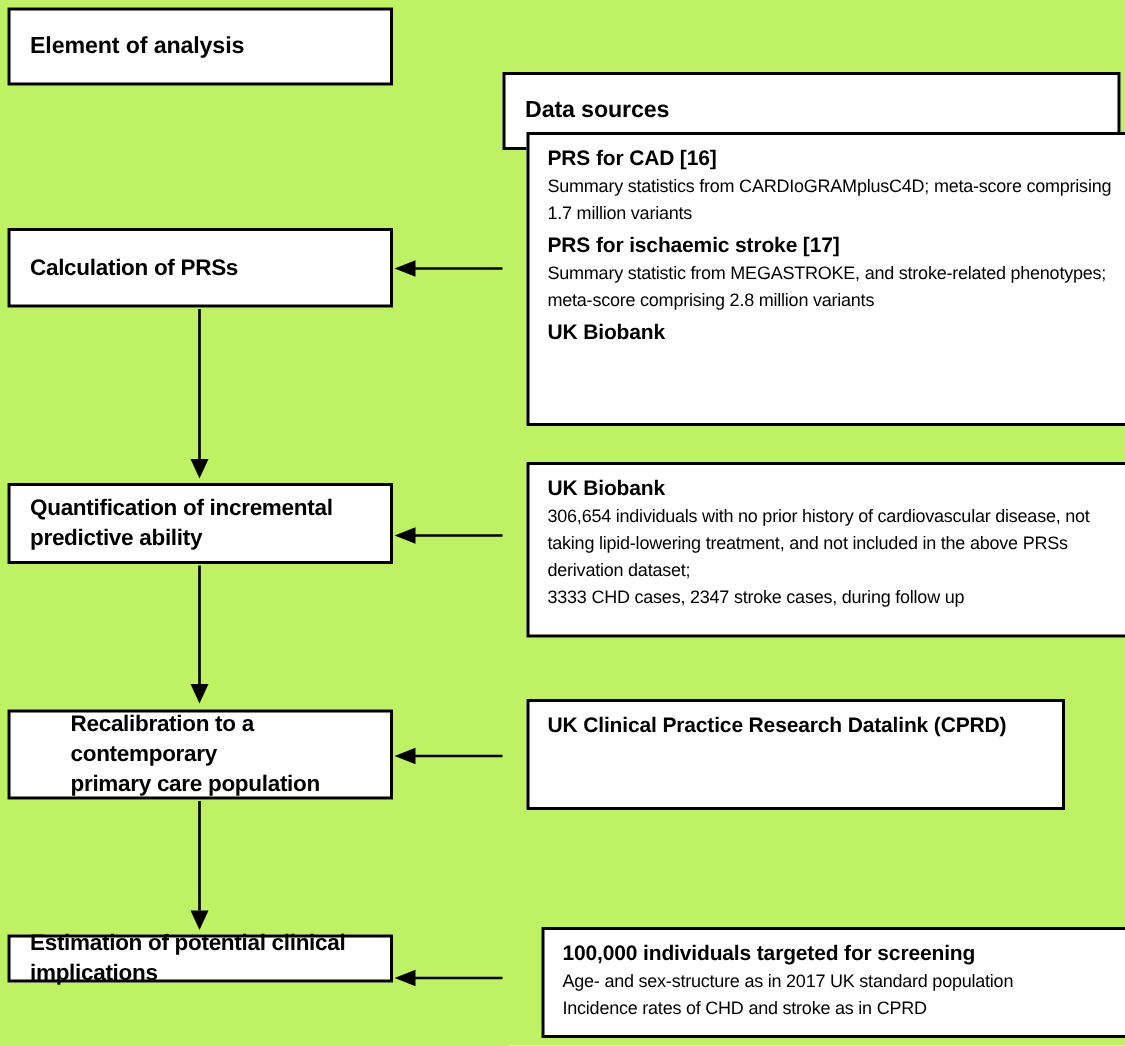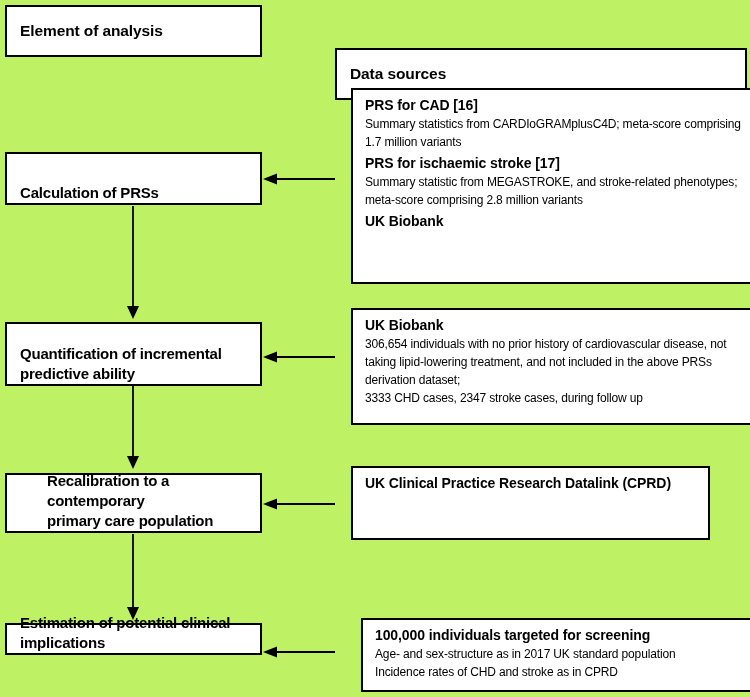--- a/index.html
+++ b/index.html
@@ -37,21 +37,21 @@
   }
   .hdr-text {
     font-weight: bold;
     font-size: 15.5px;
     letter-spacing: -0.1px;
     white-space: pre;
   }
   
   .step {
     display: flex;
-    align-items: flex-end;
+    align-items: center;
     padding: 0 6px 0 13px;
   }
   .step-text {
     font-weight: bold;
     font-size: 15px;
     line-height: 20px;
     letter-spacing: -0.2px;
     white-space: pre-line;
   }
   
@@ -115,21 +115,21 @@
   <div class="box hdr" style="left:5px; top:5px; width:257px; height:52px;">
     <span class="hdr-text">Element of analysis</span>
   </div>
   <div class="box hdr" style="left:335px; top:5px; width:412px; height:52px;margin-top:43px;">
     <span class="hdr-text">Data sources</span>
   </div>
 
   <div class="box step" style="left:5px; top:152px; width:257px; height:53px;">
     <span class="step-text">Calculation of PRSs</span>
   </div>
-  <div class="box step" style="left:5px; top:322px; width:257px; height:64px;">
+  <div class="box step" style="left:5px; top:322px; width:257px; height:54px;">
     <span class="step-text">Quantification of incremental
 predictive ability</span>
   </div>
   <div class="box step" style="left:5px; top:473px; width:257px; height:60px;padding-left:40px;">
     <span class="step-text">Recalibration to a contemporary
 primary care population</span>
   </div>
   <div class="box step" style="left:5px; top:623px; width:257px; height:32px;">
     <span class="step-text">Estimation of potential clinical
 implications</span>

